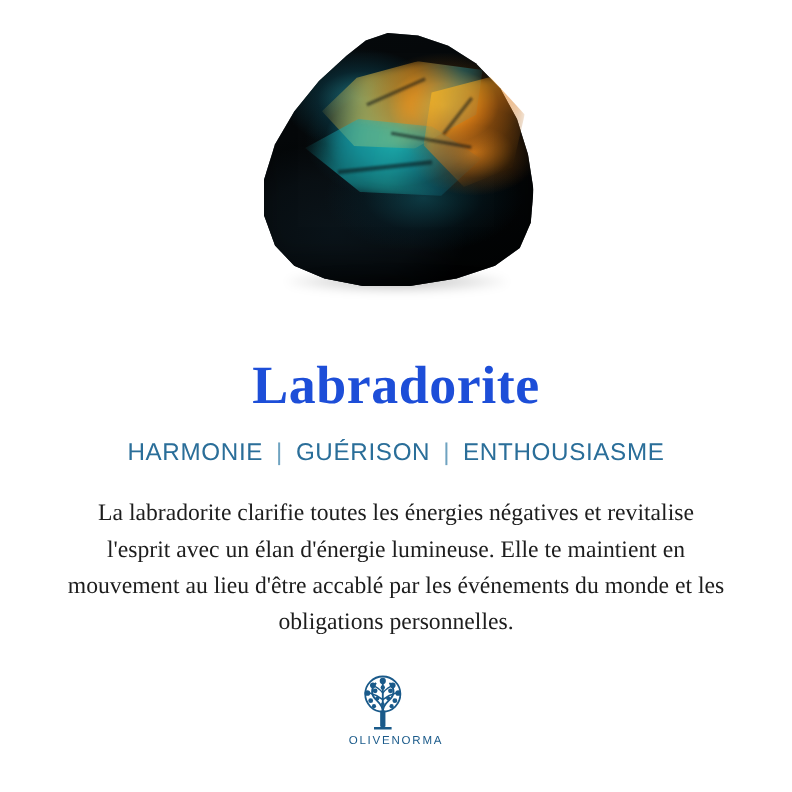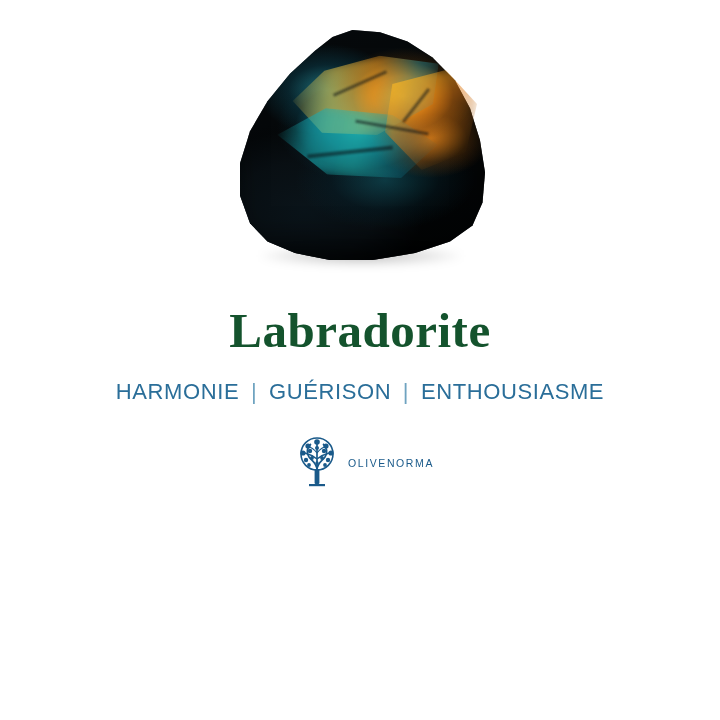--- a/index.html
+++ b/index.html
@@ -107,23 +107,23 @@
     height: 20px;
     background: radial-gradient(ellipse at center, rgba(0,0,0,0.26) 0%, rgba(0,0,0,0.10) 50%, rgba(0,0,0,0) 75%);
     filter: blur(4px);
   }
 
   
   .title {
     font-family: "Liberation Serif", serif;
     font-size: 49px;
     font-weight: 700;
-    color: #14532d;
+    color: #1d4ed8;
     letter-spacing: 0.5px;
-    margin-top: 18px;
+    margin-top: 37px;
     line-height: 1;
     text-align: center;
   }
   .subtitle {
     font-family: "Liberation Sans", sans-serif;
     font-size: 22px;
     color: #2a6e99;
     letter-spacing: 0.6px;
     margin-top: 24px;
     text-align: center;
@@ -139,21 +139,21 @@
     color: #1d1d1d;
     text-align: center;
     width: 600px;
     margin-top: 26px;
   }
 
   
   .logo-area {
     margin-top: 30px;
     display: flex;
-    align-items: center;
+    flex-direction: column;
   }
   .logo-tree {
     width: 62px;
     height: 52px;
     display: block;
   }
   .logo-word {
     font-family: "Liberation Sans", sans-serif;
     font-size: 10.5px;
     letter-spacing: 1.6px;
@@ -183,20 +183,21 @@
   <div class="title">Labradorite</div>
 
   <div class="subtitle">
     <span>HARMONIE</span>
     <span class="sep">|</span>
     <span>GUÉRISON</span>
     <span class="sep">|</span>
     <span>ENTHOUSIASME</span>
   </div>
 
+  <div class="description">La labradorite clarifie toutes les énergies négatives et revitalise l'esprit avec un élan d'énergie lumineuse. Elle te maintient en mouvement au lieu d'être accablé par les événements du monde et les obligations personnelles.</div>
 
   <div class="logo-area">
     <svg class="logo-tree" viewBox="0 0 62 52" aria-hidden="true">
       <g fill="#1a5a8a">
         <rect x="28.6" y="34" width="4.8" height="15" rx="1"></rect>
         <path d="M23 49 h16 v2.2 h-16 z"></path>
         <circle cx="31" cy="19" r="16" fill="none" stroke="#1a5a8a" stroke-width="1.6"></circle>
         <path d="M31 35 C31 28 26 26 23 22 C20 18 21 12 25 9" fill="none" stroke="#1a5a8a" stroke-width="1.7"></path>
         <path d="M31 35 C31 28 36 26 39 22 C42 18 41 12 37 9" fill="none" stroke="#1a5a8a" stroke-width="1.7"></path>
         <path d="M31 33 C31 26 31 18 31 8" fill="none" stroke="#1a5a8a" stroke-width="1.7"></path>

